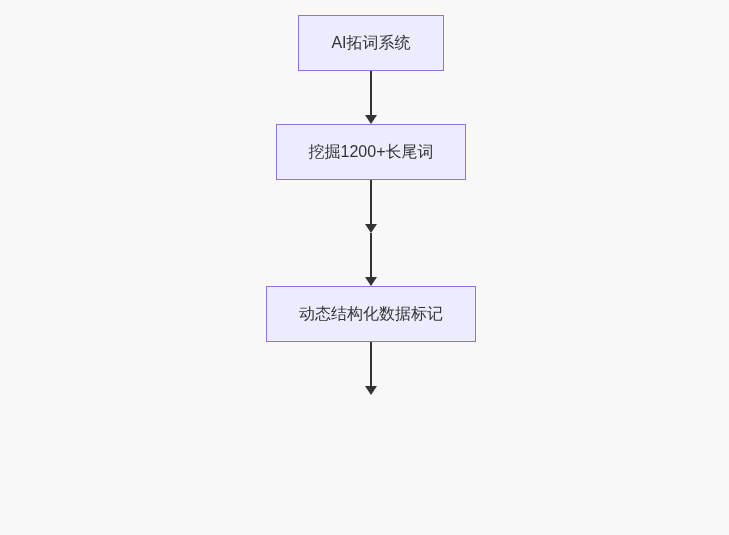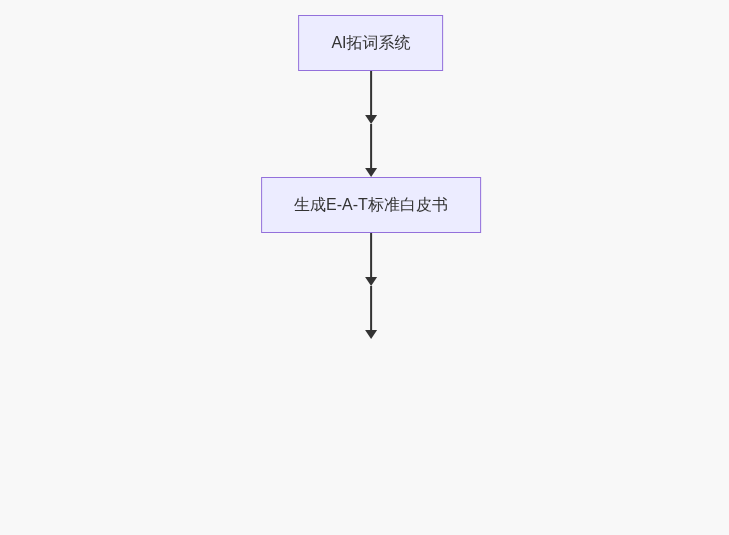--- a/index.html
+++ b/index.html
@@ -62,33 +62,34 @@
 
 <div class="flowchart">
 
   <div class="flow-node">AI拓词系统</div>
 
   <div class="flow-arrow">
     <div class="arrow-line"></div>
     <div class="arrow-head"></div>
   </div>
 
-
-  <div class="flow-arrow">
-    <div class="arrow-line"></div>
-    <div class="arrow-head"></div>
-  </div>
-
-  <div class="flow-node">生成E-A-T标准白皮书</div>
+  <div class="flow-node">挖掘1200+长尾词</div>
 
   <div class="flow-arrow">
     <div class="arrow-line"></div>
     <div class="arrow-head"></div>
   </div>
 
 
   <div class="flow-arrow">
     <div class="arrow-line"></div>
     <div class="arrow-head"></div>
   </div>
 
+  <div class="flow-node">动态结构化数据标记</div>
+
+  <div class="flow-arrow">
+    <div class="arrow-line"></div>
+    <div class="arrow-head"></div>
+  </div>
+
 
 </div>
 
 </body></html>

